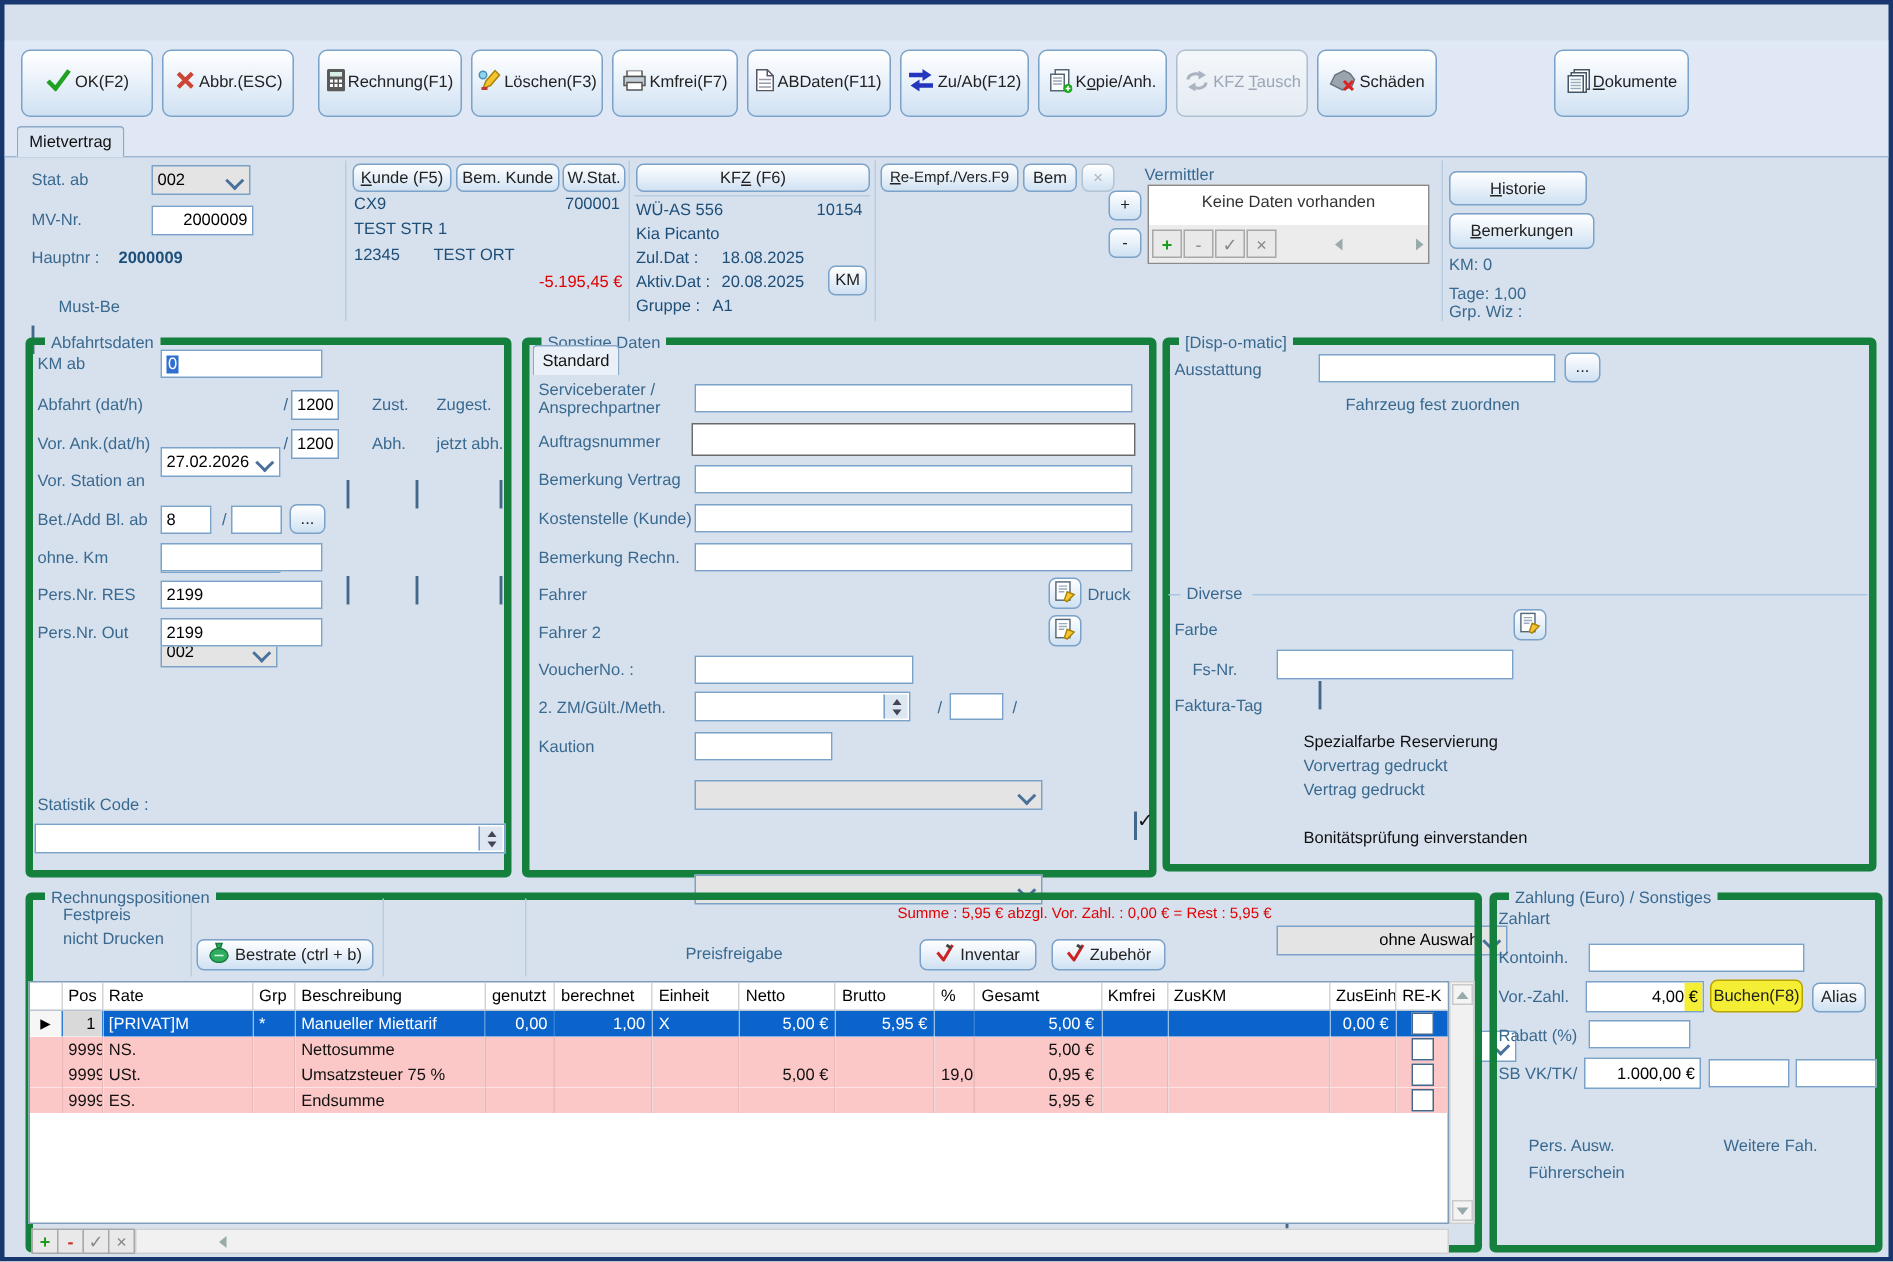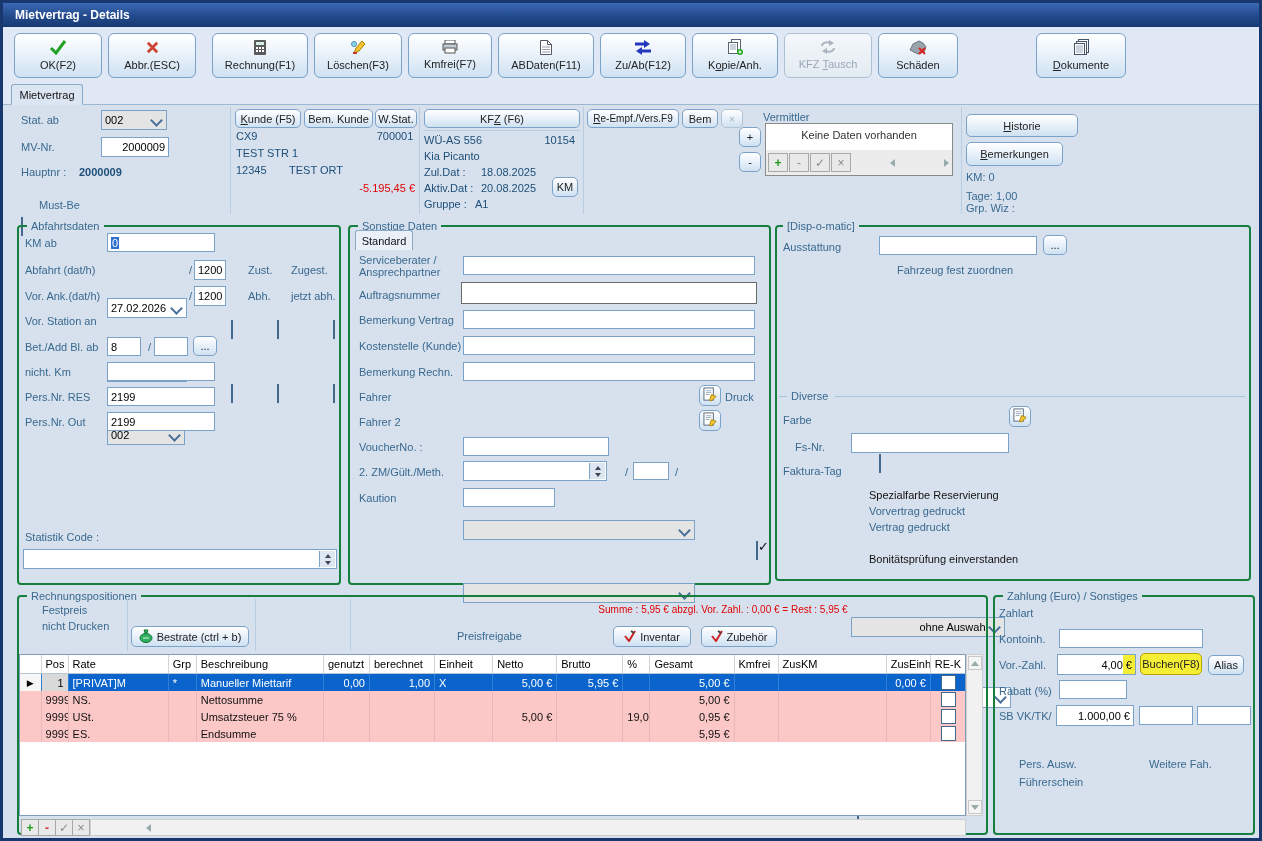--- a/index.html
+++ b/index.html
@@ -3,33 +3,33 @@
 <meta charset="utf-8">
 <style>
   html,body{margin:0;padding:0;background:#fff;font-family:"Liberation Sans","DejaVu Sans",sans-serif;}
   #window{position:relative;width:1262px;height:841px;box-sizing:border-box;border:3px solid #17376e;background:#d7e1ee;overflow:hidden;}
   .abs{position:absolute;box-sizing:border-box;}
   .lbl{color:#39698f;font-size:11px;white-space:nowrap;}
   .val{color:#1d4e78;font-size:11px;white-space:nowrap;}
   .titlebar{left:0;top:0;width:100%;height:24px;background:linear-gradient(180deg,#3b69b4 0%,#234a8c 55%,#173a72 100%);display:flex;align-items:center;padding-left:12px;}
   .titlebar span{color:#fff;font-size:12px;font-weight:bold;}
   .toolbar{left:0;top:24px;width:100%;height:56px;background:#dfe8f4;display:flex;align-items:center;padding-left:11px;}
-  .tbtn{display:flex;flex-direction:column;align-items:center;justify-content:center;gap:2px;height:43px;border:1px solid #7ba2c8;border-radius:6px;background:linear-gradient(180deg,#ffffff,#eaf2fa 45%,#cfe1f2);font-size:11px;color:#222;margin-right:6px;white-space:nowrap;padding:0 6px;}
+  .tbtn{display:flex;flex-direction:row;align-items:center;justify-content:center;gap:2px;height:43px;border:1px solid #7ba2c8;border-radius:6px;background:linear-gradient(180deg,#ffffff,#eaf2fa 45%,#cfe1f2);font-size:11px;color:#222;margin-right:6px;white-space:nowrap;padding:0 6px;}
   .tbtn.disabled{color:#9aa6b6;border-color:#aebfcf;background:linear-gradient(180deg,#f4f7fa,#e3ebf2);}
   .btn{display:flex;align-items:center;justify-content:center;border:1px solid #7ba2c8;border-radius:5px;background:linear-gradient(180deg,#ffffff,#eaf2fa 45%,#cfe1f2);font-size:11px;color:#222;white-space:nowrap;gap:4px;}
   .btn.disabled{color:#aab6c2;border-color:#b3c3d2;}
   .btn u, .tbtn u{text-decoration:underline;}
   .inp{background:#fff;border:1px solid #7ba2c8;font-size:11px;color:#000;display:flex;align-items:center;padding:0 3px;overflow:hidden;white-space:nowrap;}
   .inp.right{justify-content:flex-end;}
   .inp.dis{background:#e4e4e4;}
   .chev{width:7px;height:7px;border-right:2px solid #48709a;border-bottom:2px solid #48709a;transform:rotate(45deg);position:absolute;right:5px;top:5px;}
   .combo{position:relative;padding-right:16px;}
   .cb{width:13px;height:13px;background:#fff;border:1px solid #44688c;position:relative;}
   .cb.checked:after{content:"✓";position:absolute;left:1px;top:-3px;font-size:13px;color:#111;}
-  .grp{border:2px solid #15803d;border-radius:4px;}
+  .grp{border:5px solid #15803d;border-radius:4px;}
   .legend{position:absolute;background:#d7e1ee;padding:0 4px;color:#39698f;font-size:11px;white-space:nowrap;}
   .vdiv{width:1px;background:#b9cde2;}
   .spin{position:absolute;right:1px;top:1px;bottom:1px;width:15px;background:#dde7f2;border-left:1px solid #7ba2c8;display:flex;flex-direction:column;align-items:center;justify-content:center;gap:3px;}
   .tu{width:0;height:0;border-left:3px solid transparent;border-right:3px solid transparent;border-bottom:4px solid #445;}
   .td2{width:0;height:0;border-left:3px solid transparent;border-right:3px solid transparent;border-top:4px solid #445;}
   .mbtn{width:18px;height:17px;background:#e9e9e9;border:1px solid #a8a8a8;display:flex;align-items:center;justify-content:center;font-size:12px;color:#888;}
   .mbtn.green{color:#1c9a1c;font-weight:bold;}
   .mbtn.red{color:#d03030;font-weight:bold;}
   .tab{border:1px solid #8aa8c8;border-bottom:none;border-radius:3px 3px 0 0;background:#dce6f2;font-size:11px;color:#111;display:flex;align-items:center;justify-content:center;}
   table.pos{border-collapse:collapse;table-layout:fixed;width:947px;font-size:11px;}
@@ -50,23 +50,20 @@
   .tri-r{width:0;height:0;border-top:4px solid transparent;border-bottom:4px solid transparent;border-left:5px solid #9aa;}
   .red{color:#e00000;}
   .yellow{background:#f4ef35;border-color:#b8a300 !important;}
 </style>
 </head>
 <body>
 
 <div id="window">
 
   
-  <div class="abs titlebar">
-    <span>Mietvertrag - Details</span>
-  </div>
 
   
   <div class="abs toolbar">
     <div class="tbtn" style="width:74px">
       <span><svg width="18" height="15" viewBox="0 0 18 15">
             <path d="M2 8l5 5L16 1" fill="none" stroke="#21a121" stroke-width="3"></path>
           </svg></span>
       <span>OK(F2)</span>
     </div>
     <div class="tbtn" style="width:74px">
@@ -248,21 +245,21 @@
       <span class="mbtn">✓</span>
       <span class="mbtn">×</span>
       <span class="tri-l" style="margin-left:38px"></span>
       <span class="tri-r" style="margin-left:48px"></span>
     </div>
   </div>
 
   <div class="abs vdiv" style="left:958px;top:104px;height:107px"></div>
 
   
-  <div class="abs btn" style="left:963px;top:111px;width:112px;height:23px">
+  <div class="abs btn" style="left:963px;top:111px;width:92px;height:23px">
     <span><u>H</u>istorie</span>
   </div>
   <div class="abs btn" style="left:963px;top:139px;width:97px;height:24px">
     <span><u>B</u>emerkungen</span>
   </div>
   <span class="abs lbl" style="left:963px;top:168px">KM: 0</span>
   <span class="abs lbl" style="left:963px;top:187px">Tage: 1,00</span>
   <span class="abs lbl" style="left:963px;top:199px">Grp. Wiz :</span>
 
   
@@ -312,21 +309,21 @@
   <span class="abs lbl" style="left:22px;top:338px">Bet./Add Bl. ab</span>
   <div class="abs inp" style="left:104px;top:334px;width:34px;height:19px">
     <span>8</span>
   </div>
   <span class="abs lbl" style="left:145px;top:338px">/</span>
   <div class="abs inp" style="left:151px;top:334px;width:34px;height:19px"></div>
   <div class="abs btn" style="left:190px;top:333px;width:24px;height:20px">
     <span>...</span>
   </div>
 
-  <span class="abs lbl" style="left:22px;top:363px">nicht. Km</span>
+  <span class="abs lbl" style="left:22px;top:363px">ohne. Km</span>
   <div class="abs inp" style="left:104px;top:359px;width:108px;height:19px"></div>
 
   <span class="abs lbl" style="left:22px;top:388px">Pers.Nr. RES</span>
   <div class="abs inp" style="left:104px;top:384px;width:108px;height:19px">
     <span>2199</span>
   </div>
   <span class="abs lbl" style="left:22px;top:413px">Pers.Nr. Out</span>
   <div class="abs inp" style="left:104px;top:409px;width:108px;height:19px">
     <span>2199</span>
   </div>

